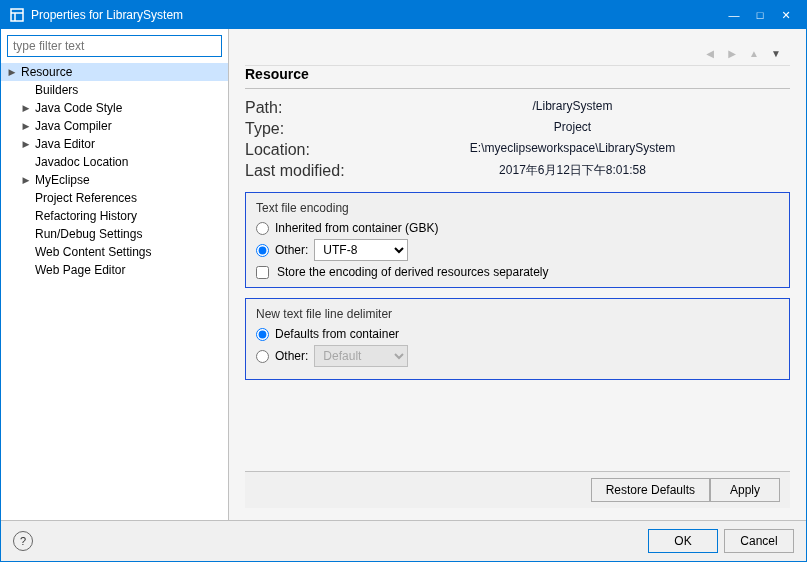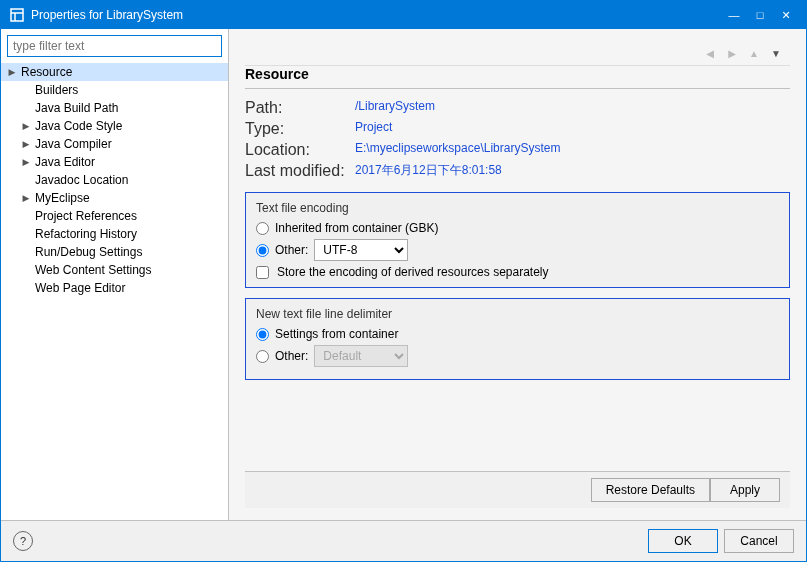--- a/index.html
+++ b/index.html
@@ -154,22 +154,23 @@
       grid-template-columns: 110px 1fr;
       row-gap: 3px;
       margin-bottom: 12px;
     }
 
     .info-label {
       color: #333;
       font-size: 16px;
     }
     .info-value {
-      color: #1d4ed8;
-      font-size: 12px;
+      color: #0f172a;
+      font-size: 12px;
+      text-align: center;
     }
 
     .section-box {
       border: 1px solid #1d4ed8;
       background: #f0f0f0;
       padding: 8px 10px;
       margin-bottom: 10px;
     }
 
     .section-title {
@@ -324,24 +325,20 @@
         <div class="tree-item selected">
           <div class="tree-item-arrow">▶</div>
           <span class="tree-item-label">Resource</span>
         </div>
 
         <div class="tree-item tree-indent">
           <div class="tree-item-arrow"></div>
           <span class="tree-item-label">Builders</span>
         </div>
 
-        <div class="tree-item tree-indent">
-          <div class="tree-item-arrow"></div>
-          <span class="tree-item-label">Java Build Path</span>
-        </div>
 
         <div class="tree-item tree-indent">
           <div class="tree-item-arrow">▶</div>
           <span class="tree-item-label">Java Code Style</span>
         </div>
 
         <div class="tree-item tree-indent">
           <div class="tree-item-arrow">▶</div>
           <span class="tree-item-label">Java Compiler</span>
         </div>
@@ -437,21 +434,21 @@
           <input type="checkbox" style="">
           <span class="checkbox-label">Store the encoding of derived resources separately</span>
         </div>
       </div>
 
       <div class="section-box">
         <div class="section-title">New text file line delimiter</div>
 
         <div class="radio-row">
           <input type="radio" name="delimiter" checked="" style="">
-          <span class="radio-label">Settings from container</span>
+          <span class="radio-label">Defaults from container</span>
         </div>
 
         <div class="radio-row">
           <input type="radio" name="delimiter" style="">
           <span class="radio-label">Other:</span>
           <select class="encoding-select" disabled="" style="background:#e0e0e0; color:#888;">
             <option>Default</option>
             <option>Unix</option>
             <option>Windows</option>
             <option>Mac</option>

